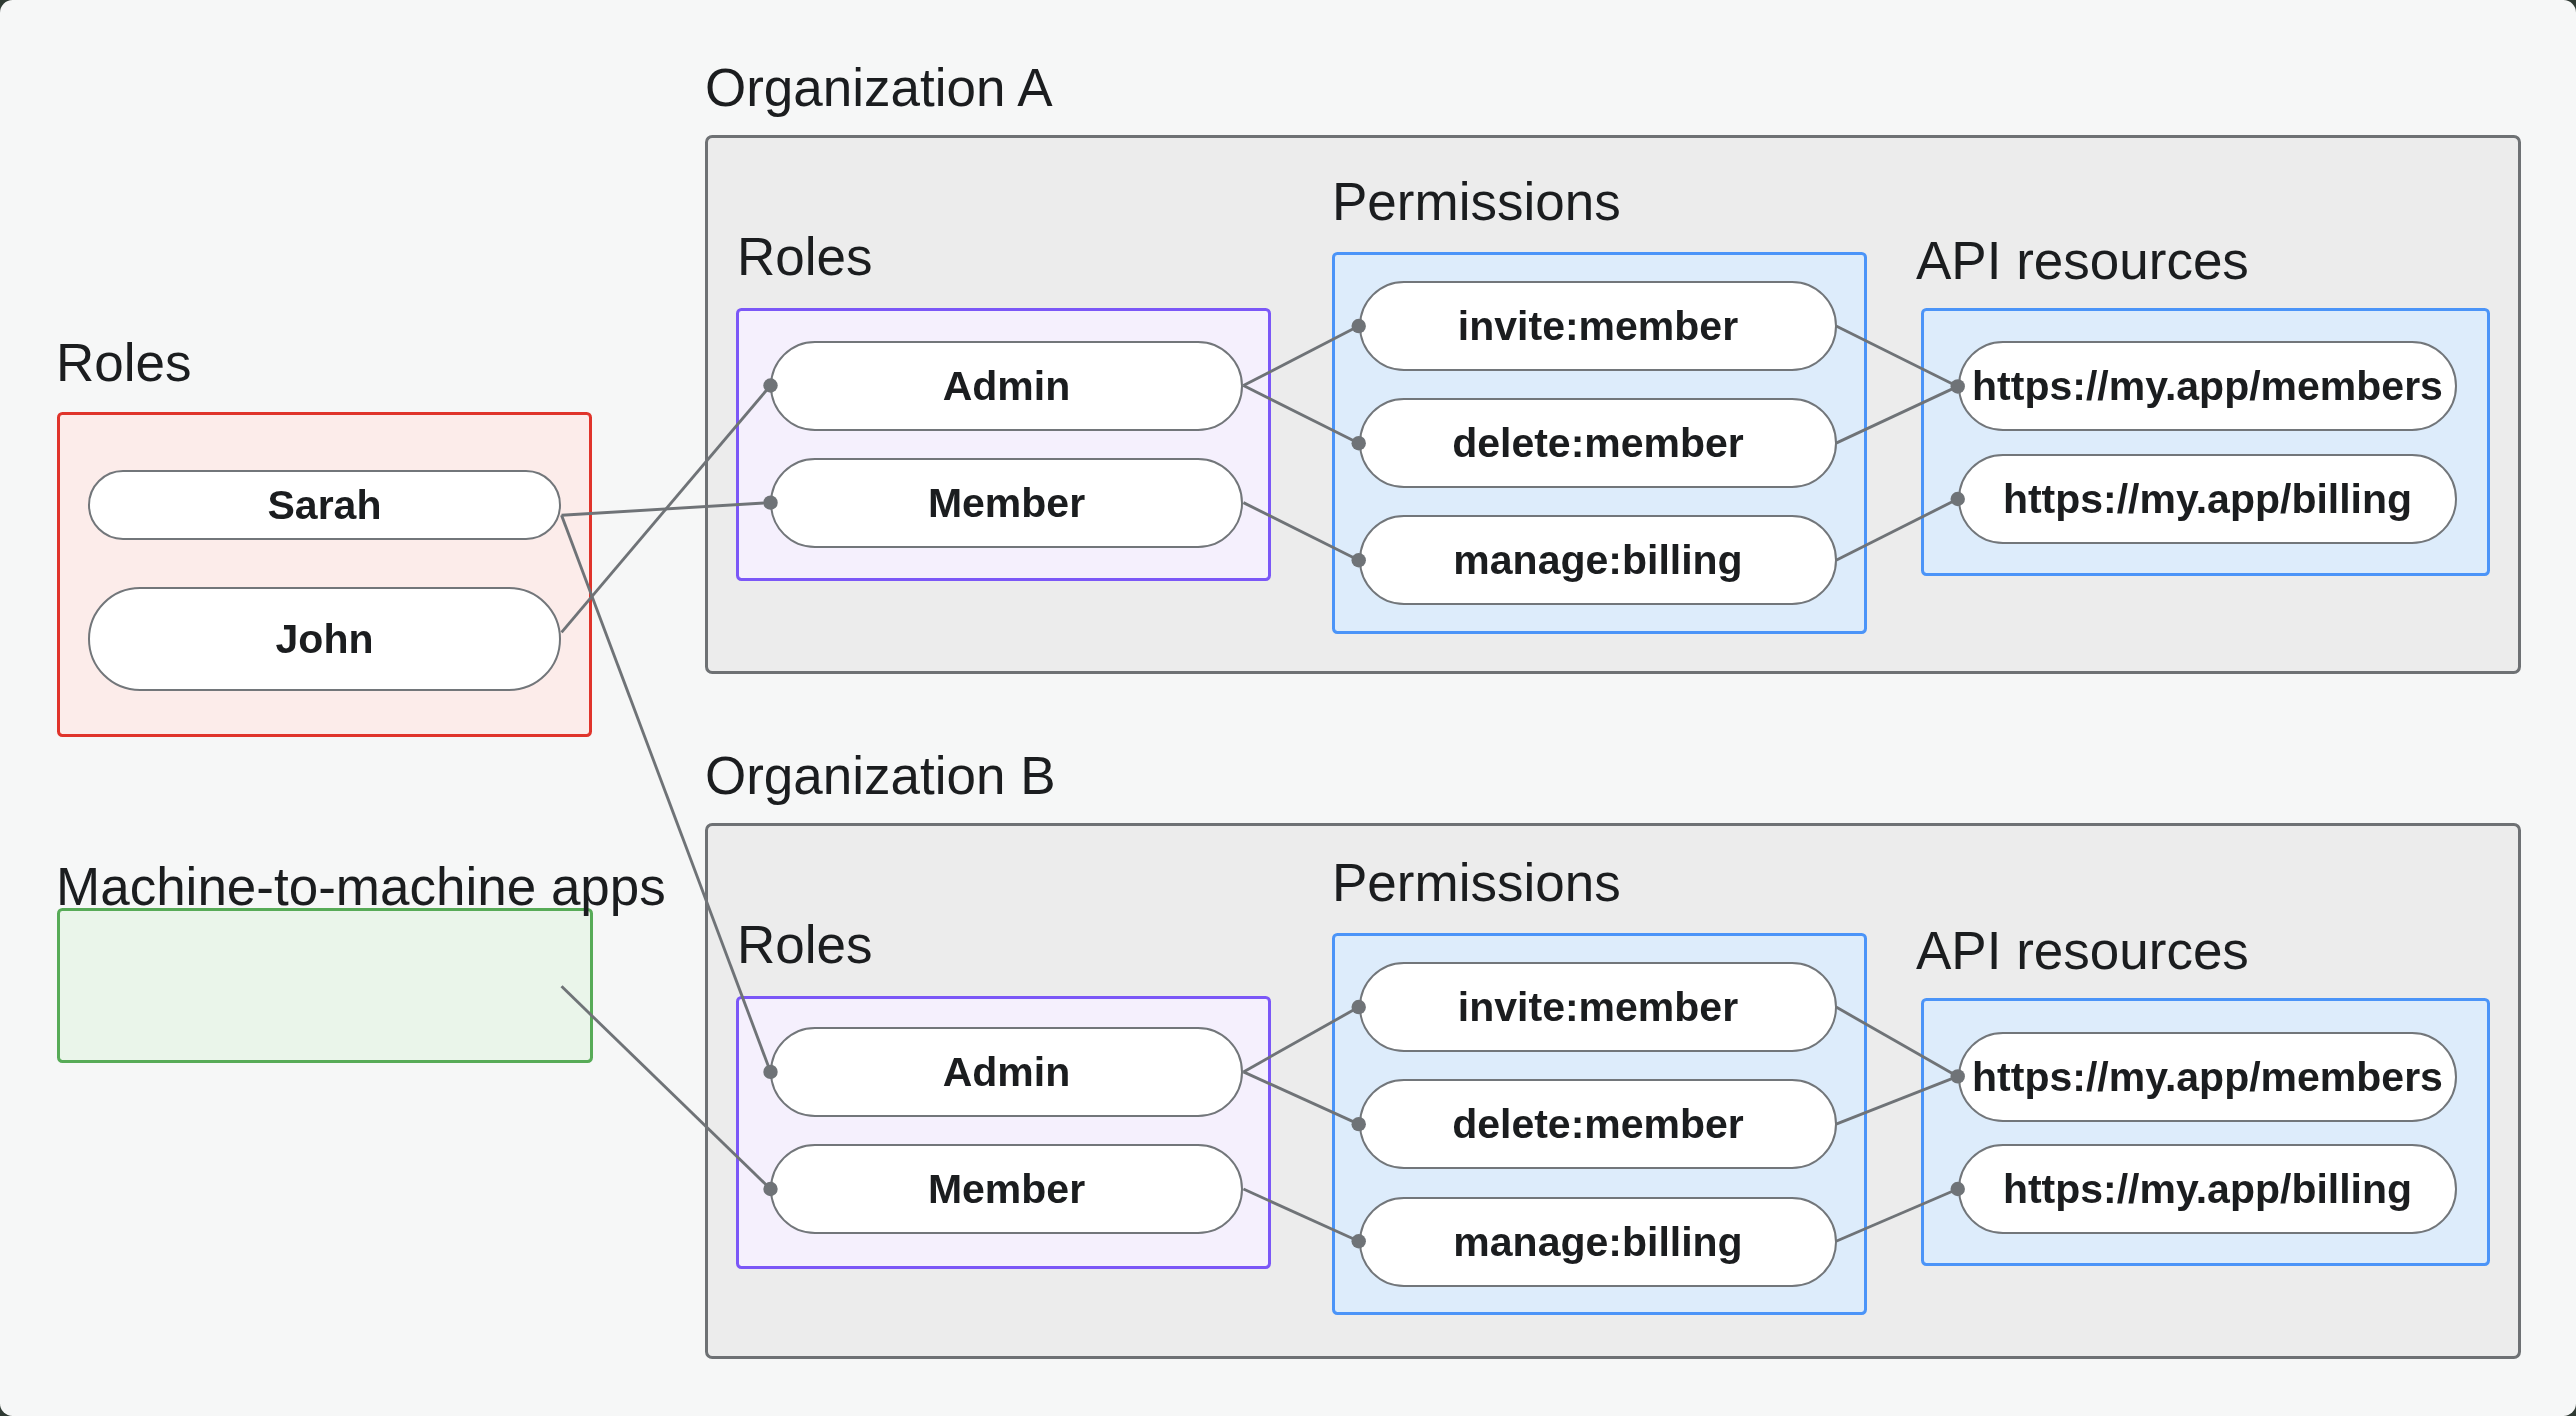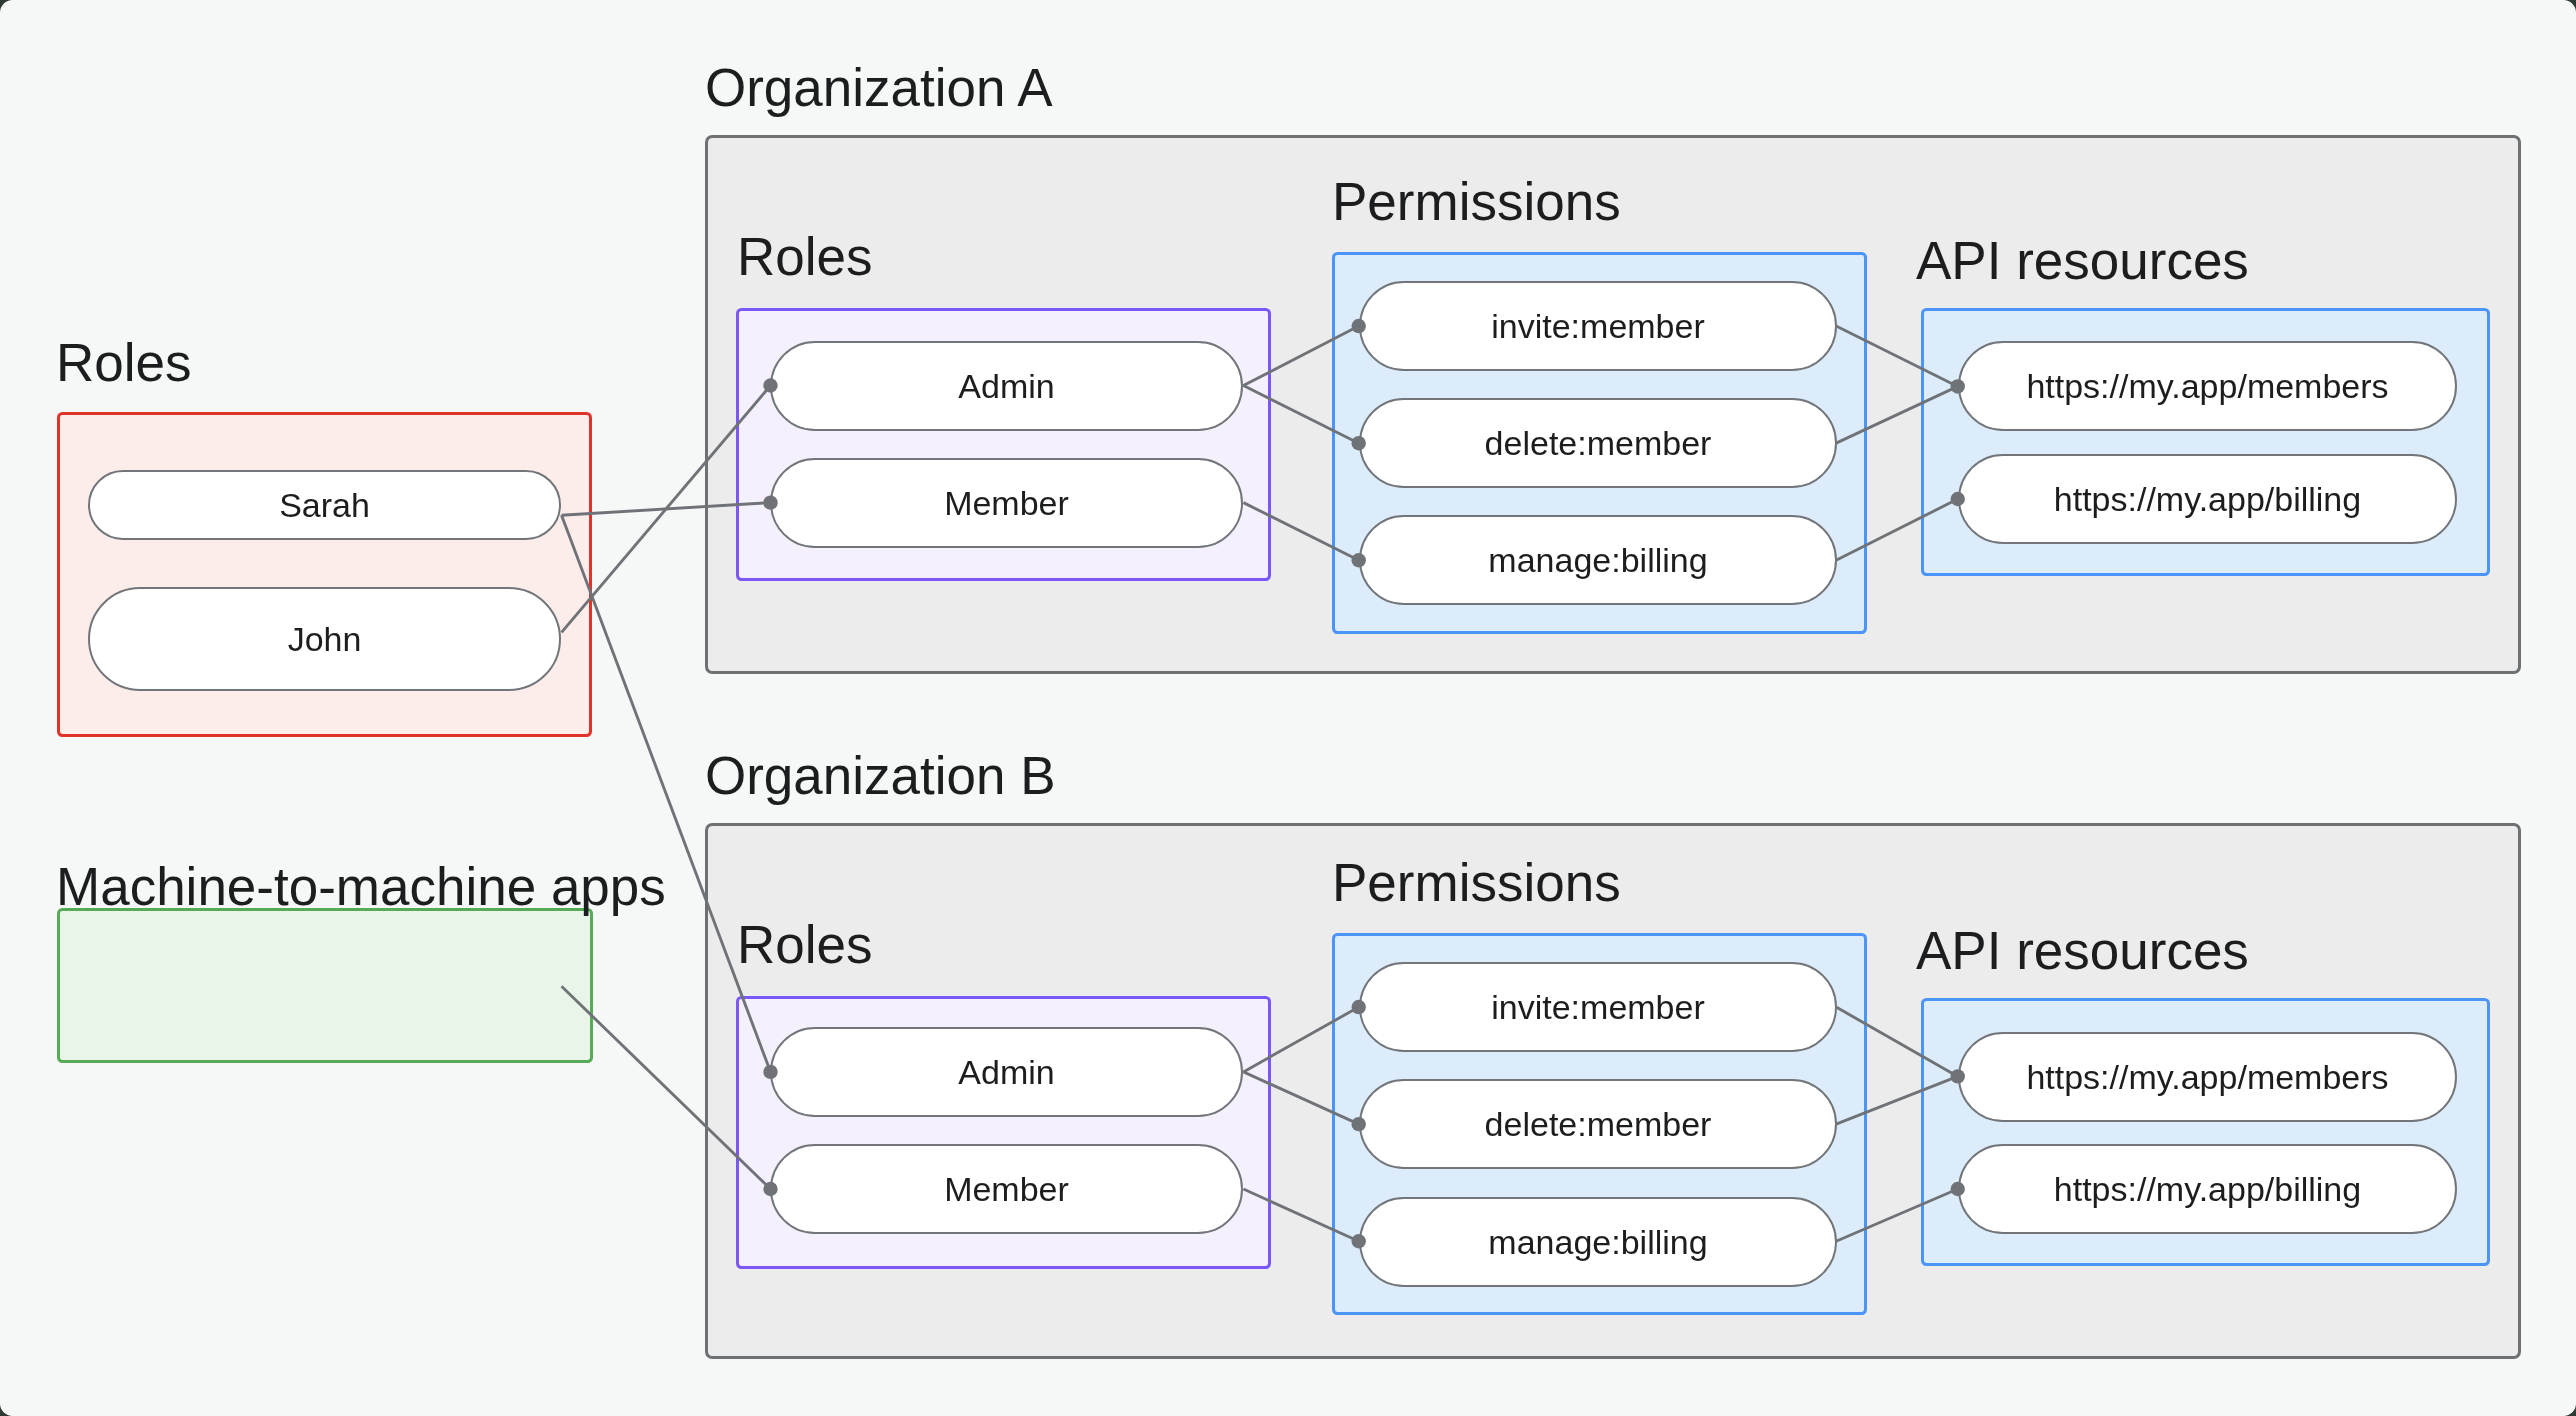--- a/index.html
+++ b/index.html
@@ -62,24 +62,25 @@
   .blue-box{background:var(--c-blue_box_fill);border-color:var(--c-blue_box_border);}
   .pill{
     position:absolute;
     background:var(--c-pill_fill);
     border:2.7px solid var(--c-pill_border);
     border-radius:54px;
     box-sizing:border-box;
     display:flex;
     align-items:center;
     justify-content:center;
-    font-size:34px;
+    font-size:41px;
     color:var(--c-text);
     white-space:nowrap;
     z-index:3;
+    font-weight:bold;
   }
   .connector-overlay{
     position:absolute;
     left:0;top:0;
     width:2576px;height:1416px;
     z-index:6;
     pointer-events:none;
   }
 </style>
 </head>

